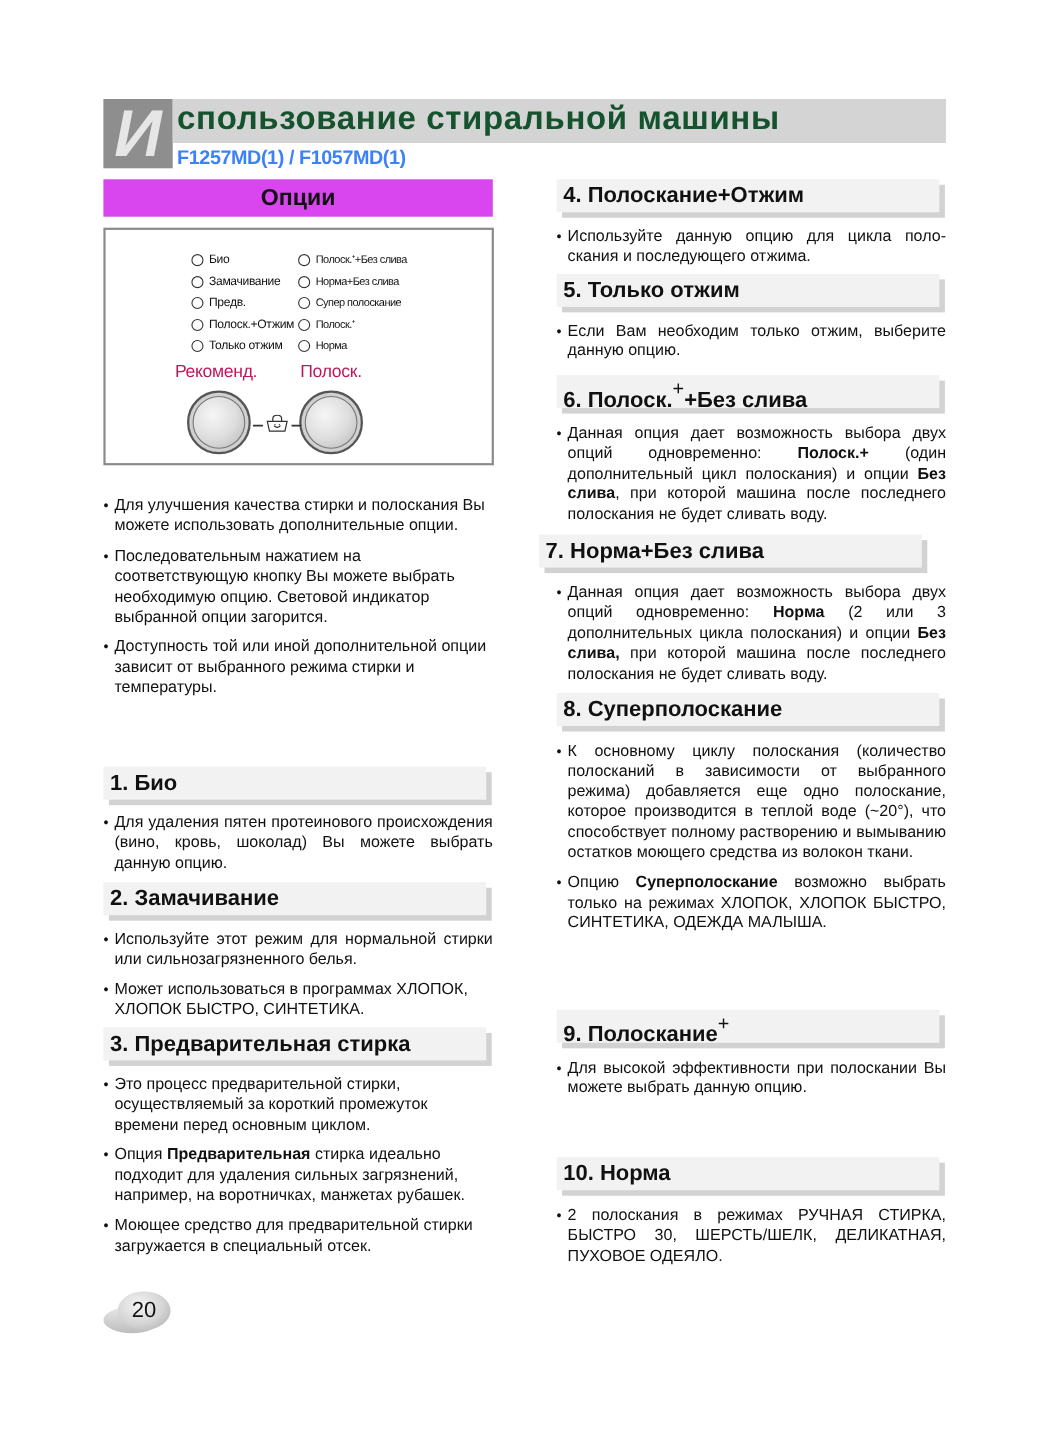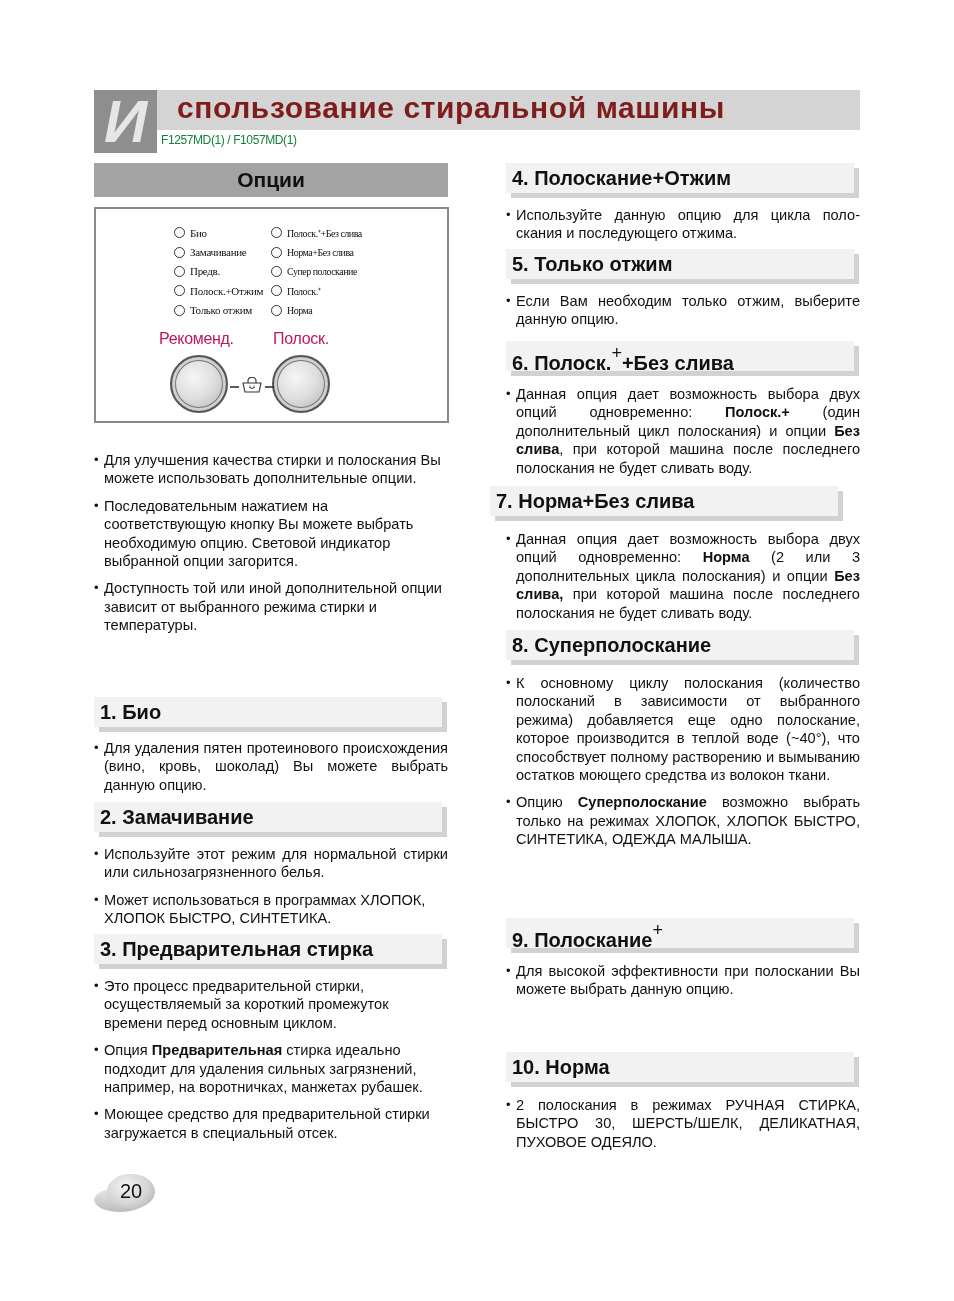--- a/index.html
+++ b/index.html
@@ -11,47 +11,47 @@
       position: absolute; left: 94px; top: 90px; width: 63px; height: 63px;
       background: #8e8e8e; color: #e6e6e6;
       font-family: "Liberation Sans", sans-serif; font-weight: bold; font-style: italic;
       font-size: 60px; line-height: 63px; text-align: center;
     }
     .title-bar {
       position: absolute; left: 157px; top: 90px; width: 703px; height: 40px;
       background: #d4d4d4;
     }
     .title-text {
-      position: absolute; left: 20px; top: 1px;
-      font-size: 30px; font-weight: bold; letter-spacing: 0.6px; color: #7f1d1d;
+      position: absolute; left: 4px; top: 1px;
+      font-size: 30px; font-weight: bold; letter-spacing: 0.6px; color: #14532d;
       white-space: nowrap;
     }
     .model-text {
       position: absolute; left: 161px; top: 133px;
-      font-size: 12px; font-weight: normal; letter-spacing: -0.4px; color: #15803d;
+      font-size: 18px; font-weight: bold; letter-spacing: -0.4px; color: #3b82f6;
     }
 
     
     .options-header {
       position: absolute; left: 94px; top: 163px; width: 354px; height: 34px;
-      background: #a3a3a3; text-align: center;
+      background: #d946ef; text-align: center;
       font-size: 21px; font-weight: bold; line-height: 34px;
     }
 
     
     .panel {
       position: absolute; left: 94px; top: 207px; width: 355px; height: 216px;
       border: 2px solid #8a8a8a; background: #fff;
     }
     .opt-col { position: absolute; top: 14px; }
     .opt-col.left { left: 78px; }
     .opt-col.right { left: 175px; }
     .opt {
-      height: 19.4px; display: flex; align-items: center;
-      font-size: 11px; letter-spacing: -0.3px; white-space: nowrap; font-family: Liberation Serif, serif;
+      height: 19.4px; display: flex; align-items: flex-end;
+      font-size: 11px; letter-spacing: -0.3px; white-space: nowrap;
     }
     .opt-col.right .opt { font-size: 10px; letter-spacing: -0.5px; }
     .led {
       width: 11px; height: 11px; border: 1px solid #333; border-radius: 50%;
       margin-right: 5px; flex: 0 0 auto; background: #fff;
     }
     .btn-label {
       position: absolute; top: 121px; font-size: 16px; letter-spacing: -0.3px; color: #be185d;
     }
     .knob {
@@ -205,21 +205,21 @@
   <div class="bullet j"><span>Данная опция дает возможность выбора двух опций одновременно: </span><b>Полоск.+</b><span> (один дополнительный цикл полоскания) и опции </span><b>Без слива</b><span>, при которой машина после пос­леднего полоскания не будет сливать воду.</span></div>
 </div>
 
 <div class="sec-header" style="left:490px; top:486px; width:348px;">7. Норма+Без слива</div>
 <div class="bullets" style="left:506px; top:530px; width:354px;">
   <div class="bullet j"><span>Данная опция дает возможность выбора двух опций одновременно: </span><b>Норма</b><span> (2 или 3 дополнительных цикла полоскания) и опции </span><b>Без слива,</b><span> при которой машина после последнего полоскания не будет сливать воду.</span></div>
 </div>
 
 <div class="sec-header" style="left:506px; top:630px; width:348px;">8. Суперполоскание</div>
 <div class="bullets" style="left:506px; top:674px; width:354px;">
-  <div class="bullet j">К основному циклу полоскания (количество полосканий в зависимости от выбранного режима) добавляется еще одно полоскание, которое производится в теплой воде (~40°), что способствует полному растворению и вымыванию остатков моющего средства из волокон ткани.</div>
+  <div class="bullet j">К основному циклу полоскания (количество полосканий в зависимости от выбранного режима) добавляется еще одно полоскание, которое производится в теплой воде (~20°), что способствует полному растворению и вымыванию остатков моющего средства из волокон ткани.</div>
   <div class="bullet j"><span>Опцию </span><b>Суперполоскание</b><span> возможно выбрать только на режимах ХЛОПОК, ХЛОПОК БЫСТРО, СИНТЕТИКА, ОДЕЖДА МАЛЫША.</span></div>
 </div>
 
 <div class="sec-header" style="left:506px; top:918px; width:348px;"><span>9. Полоскание</span><sup>+</sup></div>
 <div class="bullets" style="left:506px; top:962px; width:354px;">
   <div class="bullet j">Для высокой эффективности при полоскании Вы можете выбрать данную опцию.</div>
 </div>
 
 <div class="sec-header" style="left:506px; top:1052px; width:348px;">10. Норма</div>
 <div class="bullets" style="left:506px; top:1096px; width:354px;">

